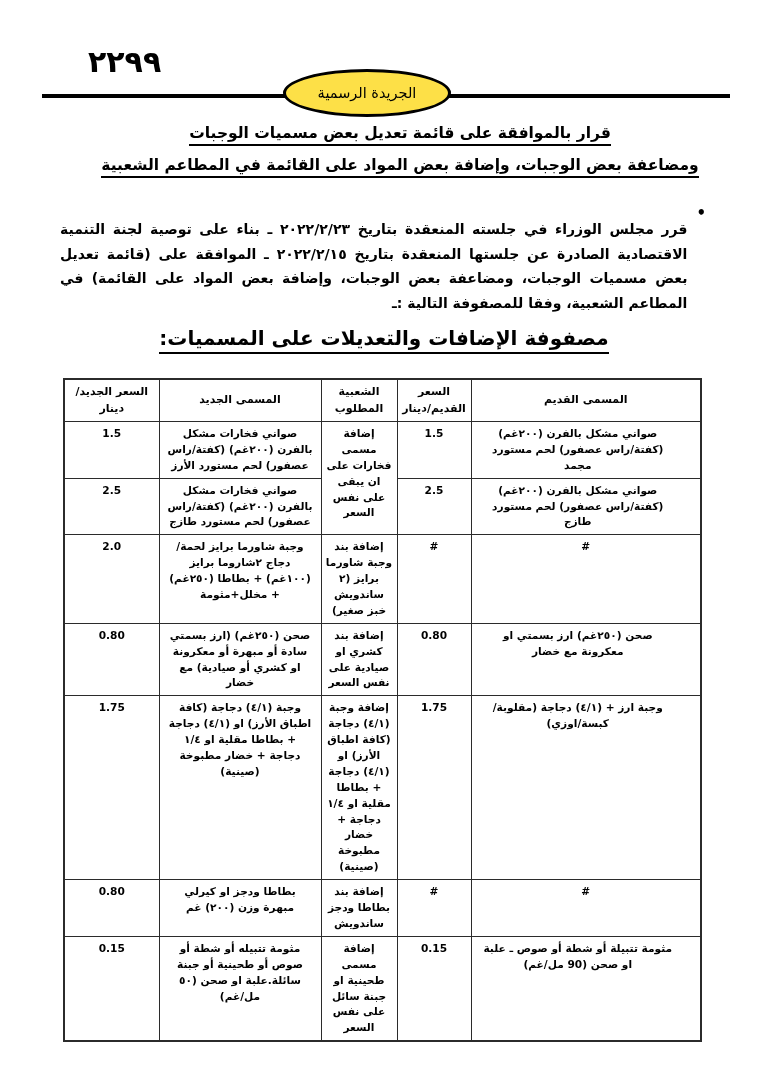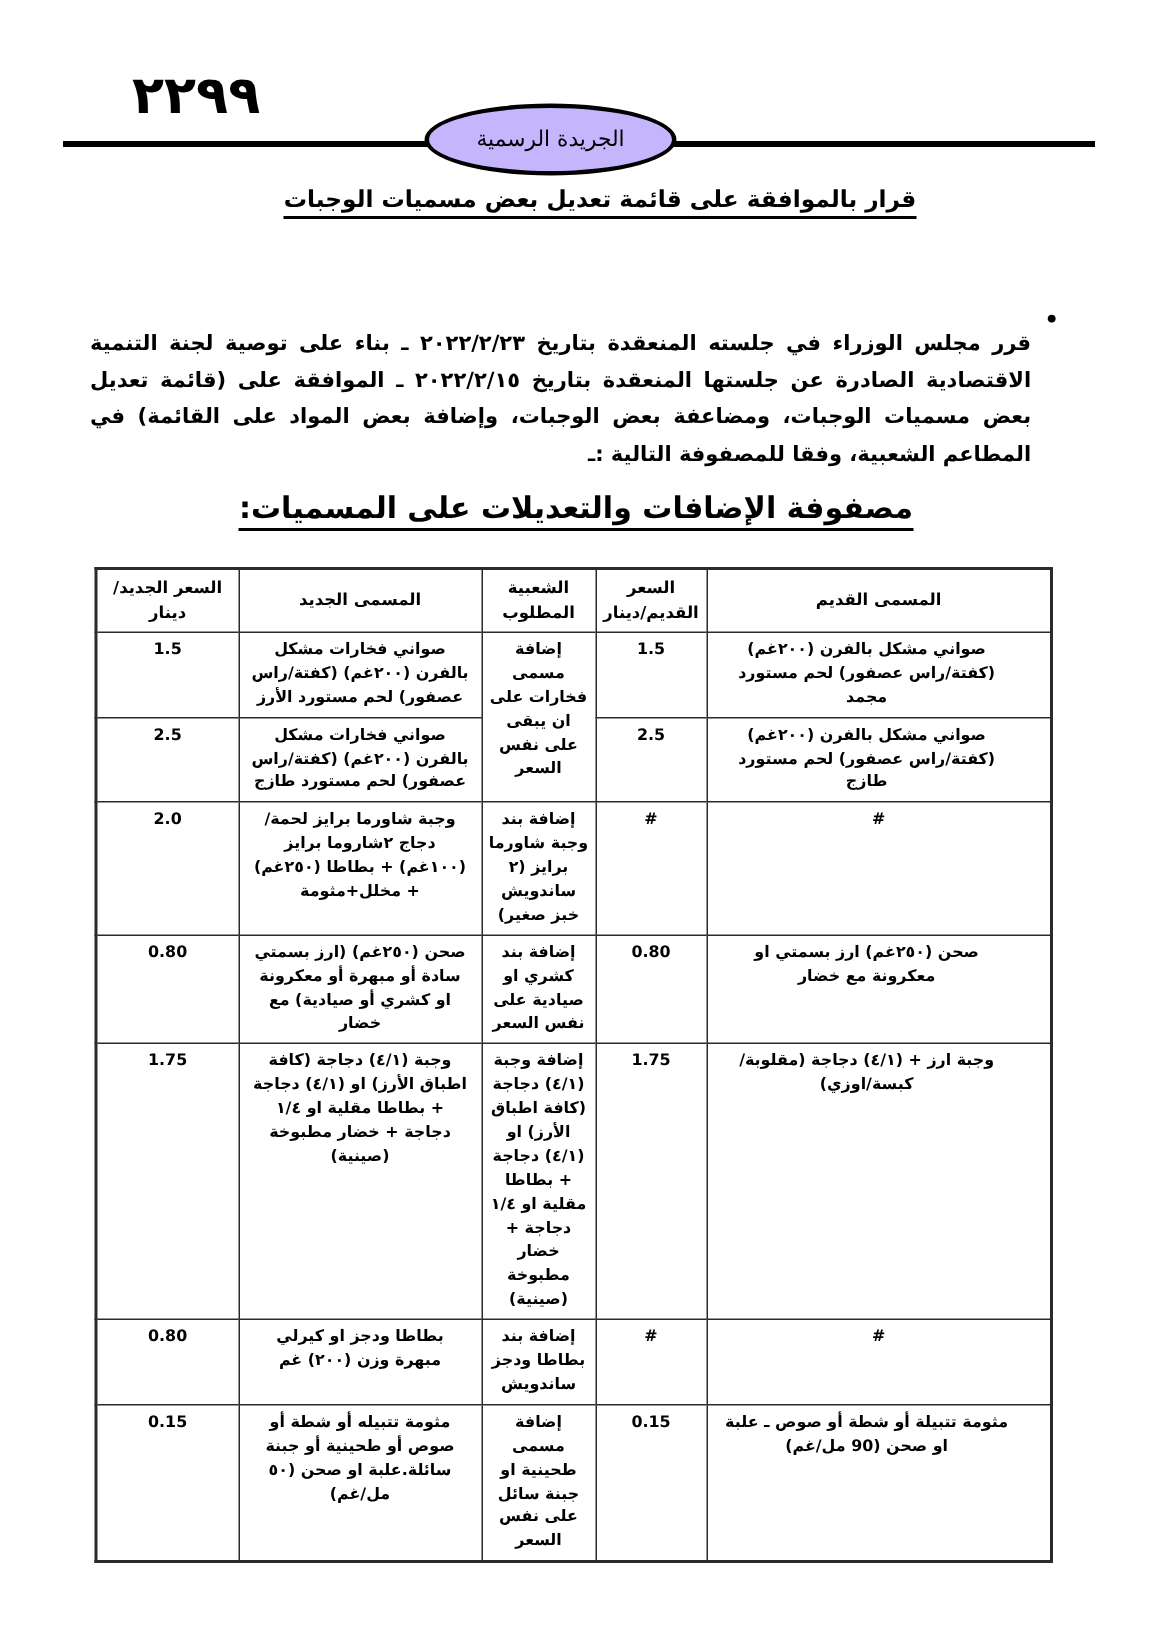--- a/index.html
+++ b/index.html
@@ -7,32 +7,32 @@
   body {
     width: 768px; height: 1086px;
     background: #ffffff; color: #000;
     font-family: "DejaVu Sans", sans-serif;
     direction: rtl;
     position: relative;
     overflow: hidden;
   }
   .page-number {
     position: absolute; top: 44px; left: 88px;
-    font-size: 35px; font-weight: 700; letter-spacing: 3px;
+    font-size: 30px; font-weight: 700; letter-spacing: 3px;
     direction: ltr;
   }
   .header-rule {
     position: absolute; top: 94px; left: 42px;
     width: 688px; height: 4px; background: #000;
   }
   .gazette-oval {
     position: absolute; top: 69px; left: 283px;
     width: 168px; height: 48px;
     border: 3.5px solid #000; border-radius: 50%;
-    background: #c4b5fd; z-index: 2;
+    background: #fde047; z-index: 2;
     display: flex; align-items: center; justify-content: center;
     font-size: 14.5px; font-weight: 400;
   }
   .titles {
     position: absolute; top: 124px; left: 0; width: 100%;
     text-align: center; font-weight: 700; font-size: 15.5px; padding-left: 32px;
   }
   .titles .title-line { margin-bottom: 10px; }
   .u {
     display: inline-block;
@@ -76,20 +76,23 @@
 
   <div class="header-rule"></div>
 
   <div class="gazette-oval">
     <span>الجريدة الرسمية</span>
   </div>
 
   <div class="titles">
     <div class="title-line">
       <span class="u">قرار بالموافقة على قائمة تعديل بعض مسميات الوجبات</span>
+    </div>
+    <div class="title-line">
+      <span class="u">ومضاعفة بعض الوجبات، وإضافة بعض المواد على القائمة في المطاعم الشعبية</span>
     </div>
   </div>
 
   <div class="decree">
     <span class="bullet">•</span>
     <div class="decree-text">قرر مجلس الوزراء في جلسته المنعقدة بتاريخ ٢٠٢٢/٢/٢٣ ـ بناء على توصية لجنة التنمية الاقتصادية الصادرة عن جلستها المنعقدة بتاريخ ٢٠٢٢/٢/١٥ ـ الموافقة على (قائمة تعديل بعض مسميات الوجبات، ومضاعفة بعض الوجبات، وإضافة بعض المواد على القائمة) في المطاعم الشعبية، وفقا للمصفوفة التالية :ـ</div>
   </div>
 
   <div class="matrix-heading">
     <span class="u">مصفوفة الإضافات والتعديلات على المسميات:</span>

